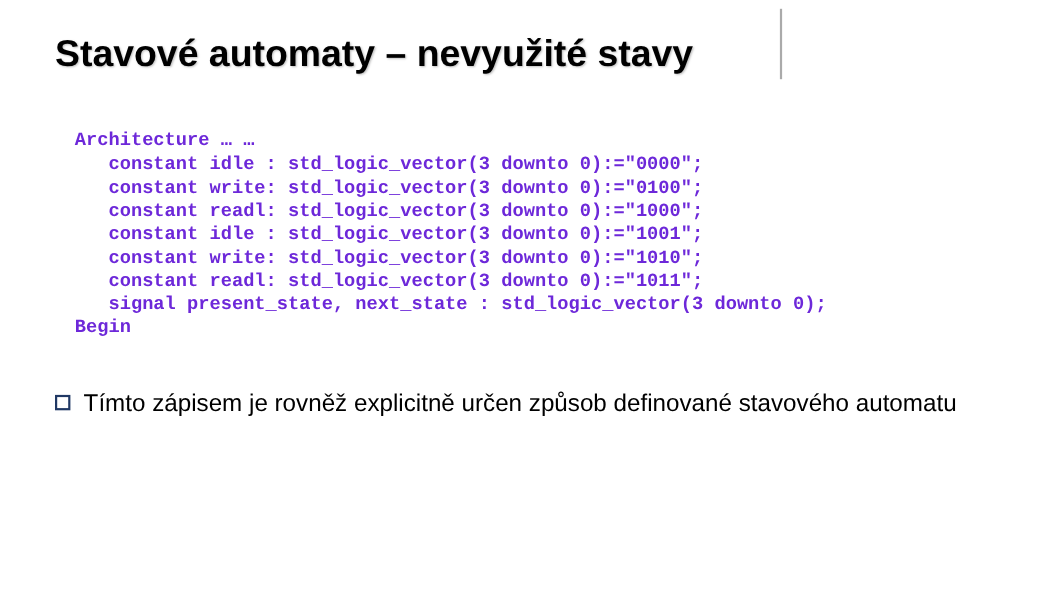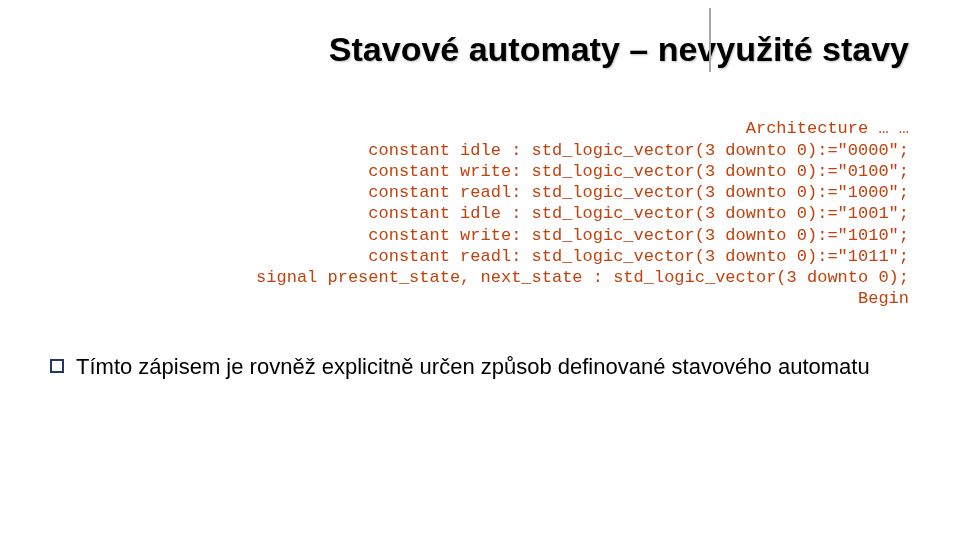--- a/index.html
+++ b/index.html
@@ -6,21 +6,20 @@
   body {
     width: 959px;
     height: 554px;
     background: #ffffff;
     font-family: Arial, Helvetica, sans-serif;
     position: relative;
     overflow: hidden;
   }
   .slide {
     padding: 30px 50px 20px 50px;
-    text-align: right;
   }
   .title {
     font-size: 34px;
     font-weight: bold;
     color: #000;
     text-shadow: 1px 1px 2px rgba(0,0,0,0.25);
     margin-bottom: 28px;
   }
   .bullet-row {
     display: flex;
@@ -44,25 +43,25 @@
   .bullet-text {
     font-size: 22px;
     color: #000;
     line-height: 1.25;
   }
   .code-red  { color: #c00000; }
   .code-blue { color: #1f4e79; }
   .code-block {
     font-family: "Courier New", Courier, monospace;
     font-size: 17px;
-    font-weight: normal;
-    color: #c2410c;
+    font-weight: bold;
+    color: #6d28d9;
     line-height: 1.25;
     white-space: pre;
-    margin-left: 6px;
+    margin-left: 18px;
   }
   .divider {
     position: absolute;
     top: 8px;
     right: 248px;
     width: 2px;
     height: 64px;
     background: #aaaaaa;
   }
 </style>

